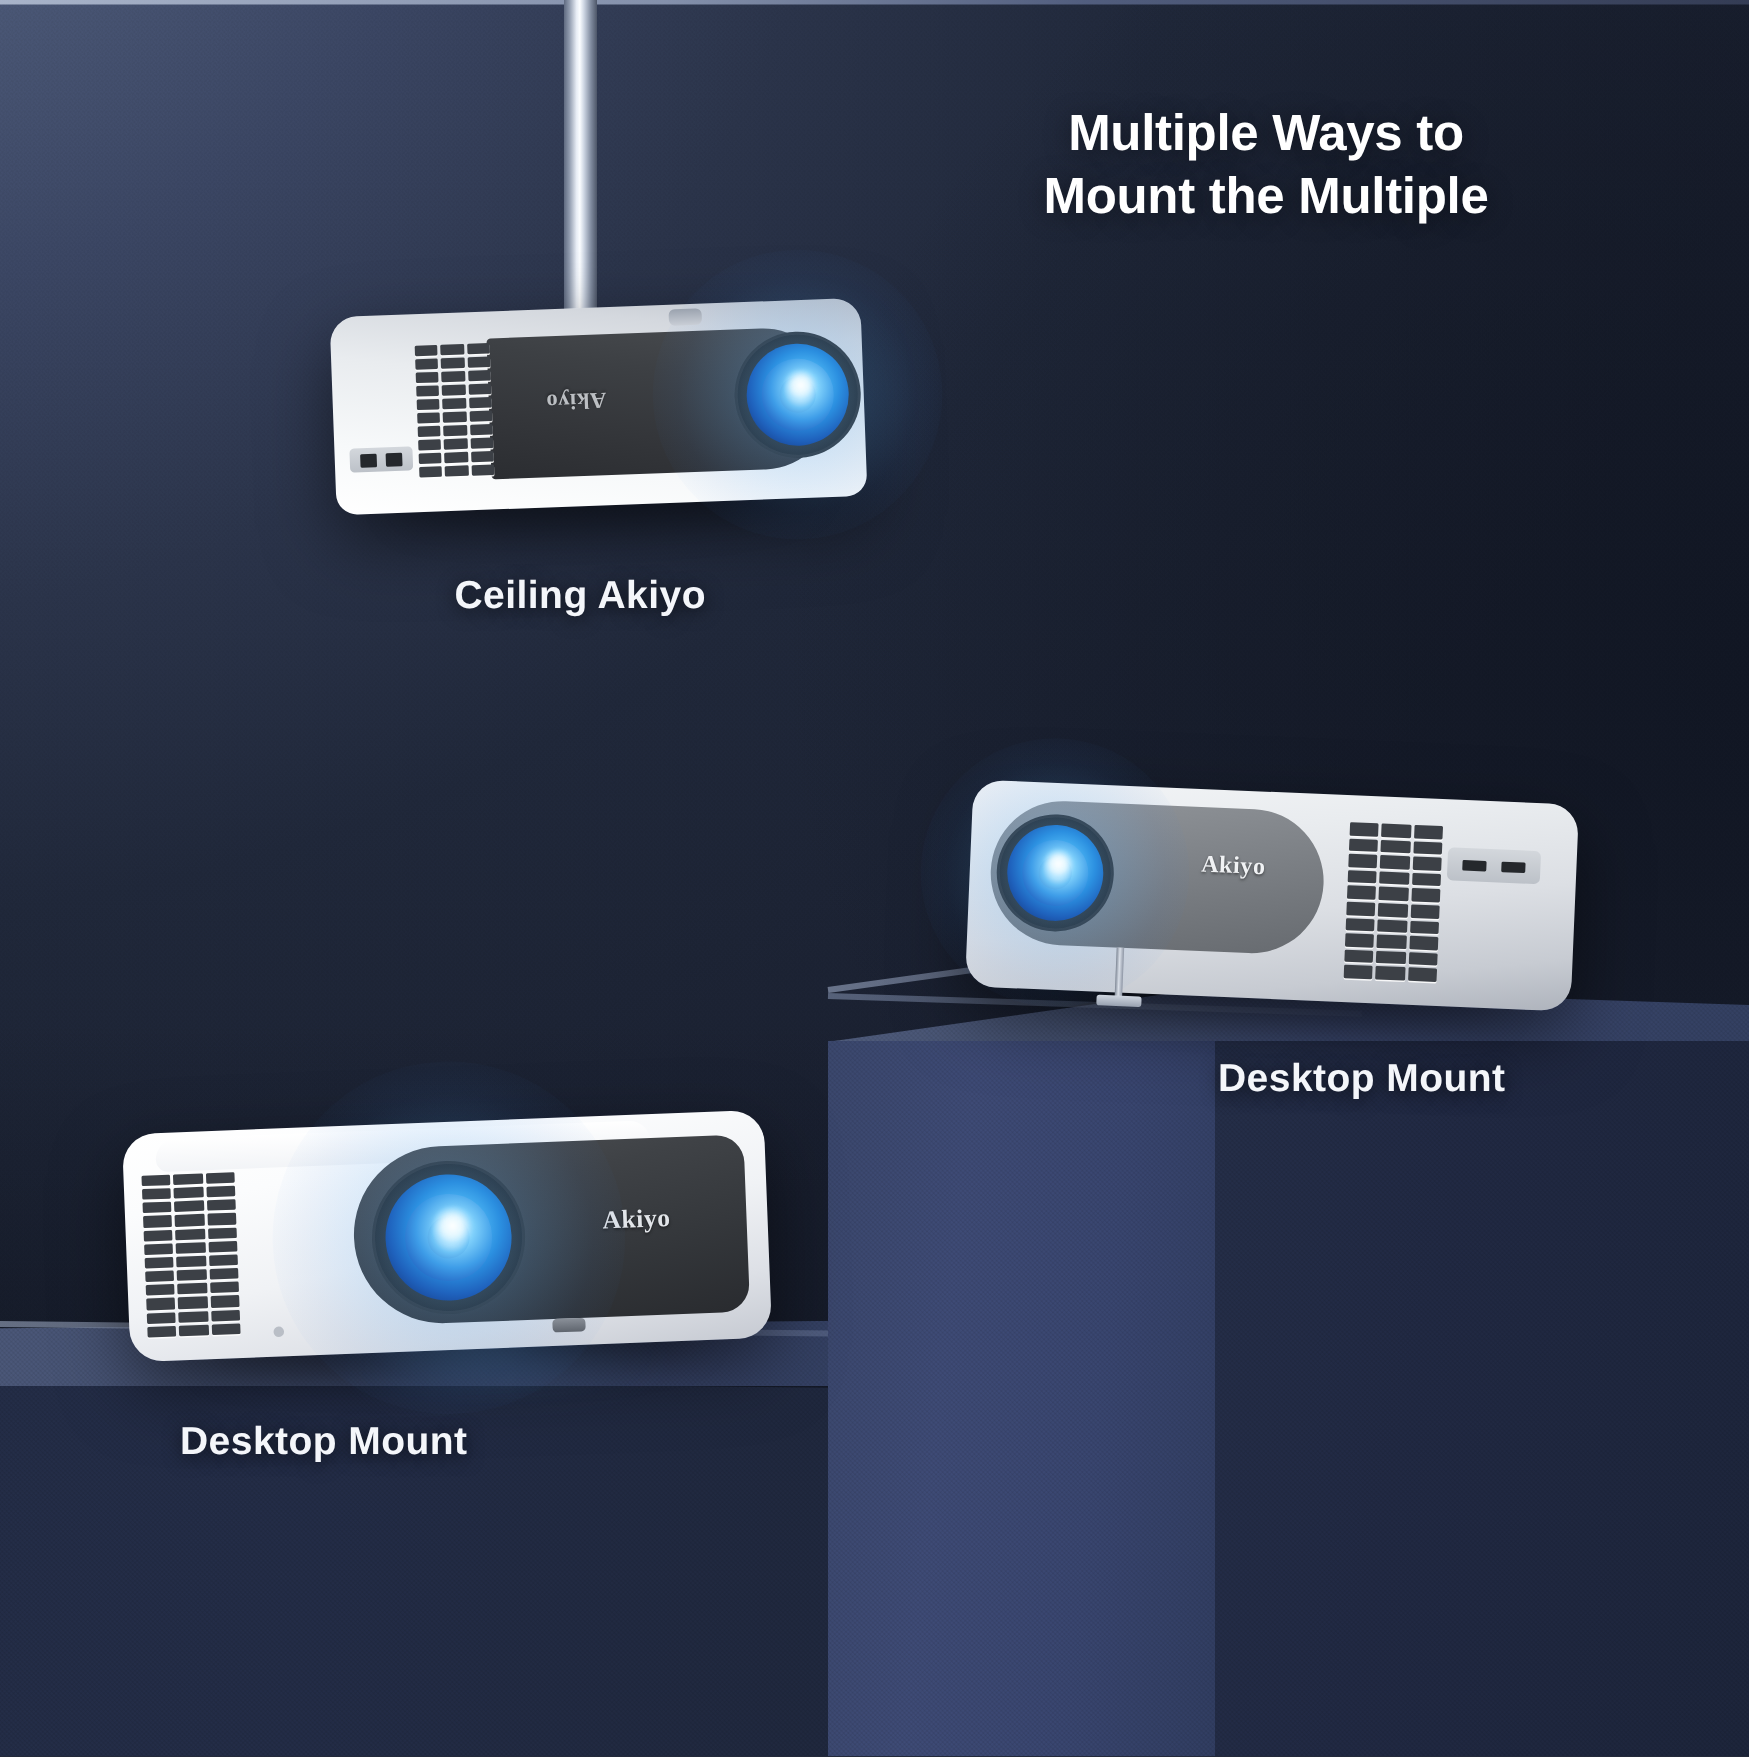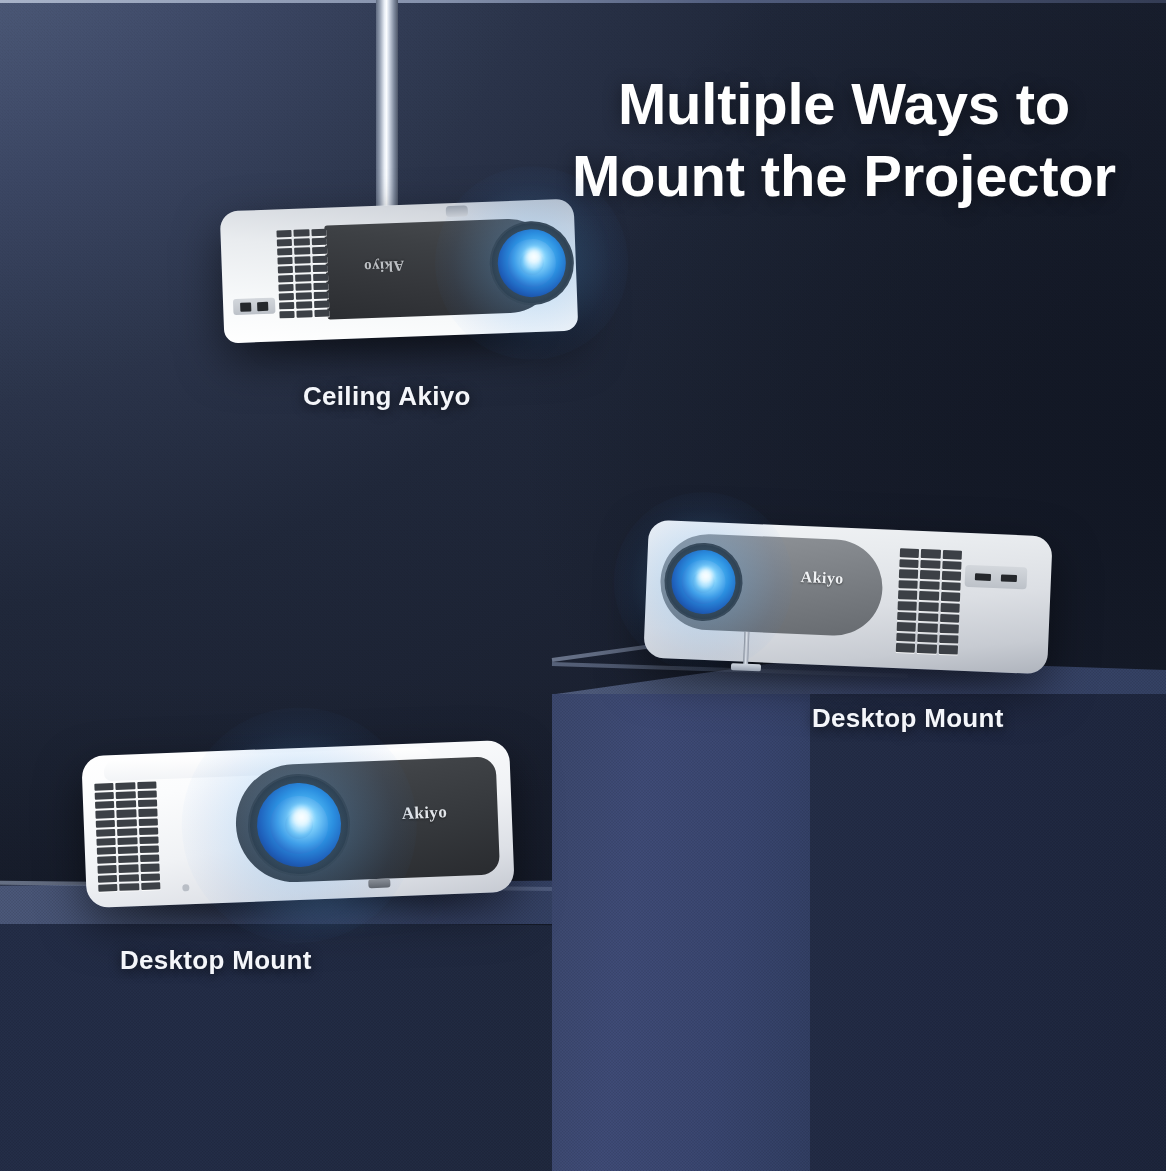--- a/index.html
+++ b/index.html
@@ -30,21 +30,21 @@
       repeating-linear-gradient(-51deg, rgba(255,255,255,.045) 0 1px, rgba(0,0,0,.045) 1px 2px);
     background-size:3px 3px,4px 4px;
   }
   .top-strip{position:absolute;top:0;left:0;width:100%;height:3px;
     background:linear-gradient(to right,#b9c4d8 0%, #93a0bb 38%, #5a678a 62%, #39425c 100%);opacity:.85;}
 
   
   .heading{
     position:absolute;left:556px;top:68px;width:576px;
     text-align:center;color:#fff;
-    font-size:58px;line-height:1.24;font-weight:700;letter-spacing:-.2px;
+    font-size:34px;line-height:1.24;font-weight:700;letter-spacing:-.2px;
     text-shadow:0 2px 18px rgba(0,0,0,.45);
   }
   .heading span{display:block;}
 
   
   .mlabel{
     position:absolute;color:#f4f6fa;font-size:26px;font-weight:700;
     letter-spacing:.3px;white-space:nowrap;
     text-shadow:0 2px 12px rgba(0,0,0,.65);
   }
@@ -190,21 +190,21 @@
 <div id="stage">
 
   <div class="bg-base"></div>
   <div class="bg-tintR"></div>
   <div class="bg-tintB"></div>
   <div class="bg-noise"></div>
   <div class="top-strip"></div>
 
   <div class="heading">
     <span>Multiple Ways to</span>
-    <span>Mount the Projector</span>
+    <span>Mount the Multiple</span>
   </div>
 
   <div class="ped" id="ped-lower">
     <div class="face side">
         <div class="ped-noise"></div>
       </div>
     <div class="face front">
         <div class="ped-noise"></div>
       </div>
     <div class="face top">

